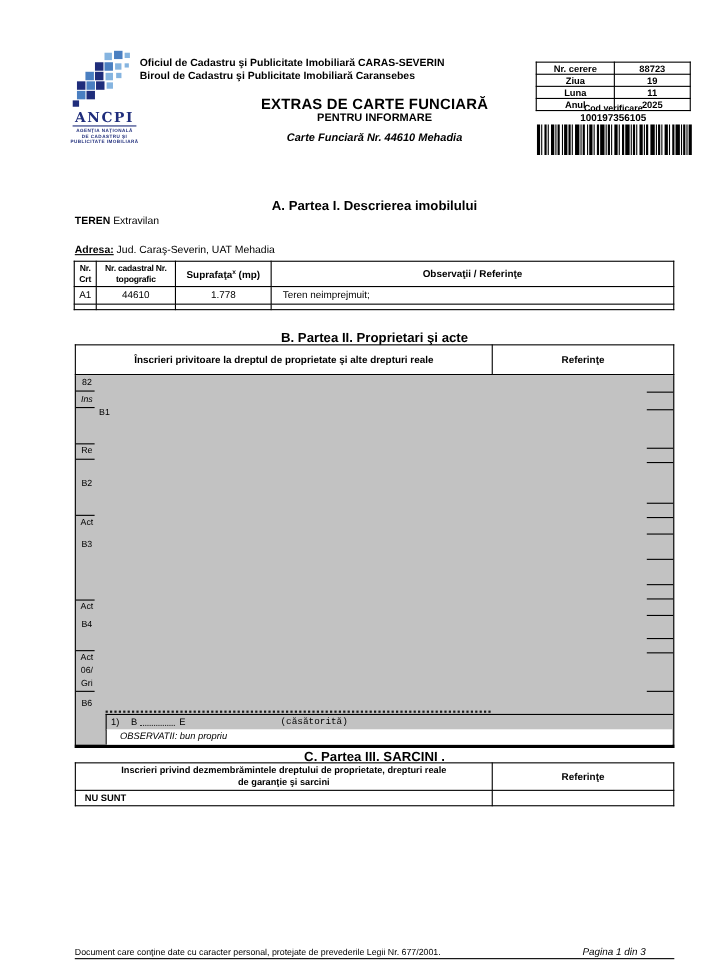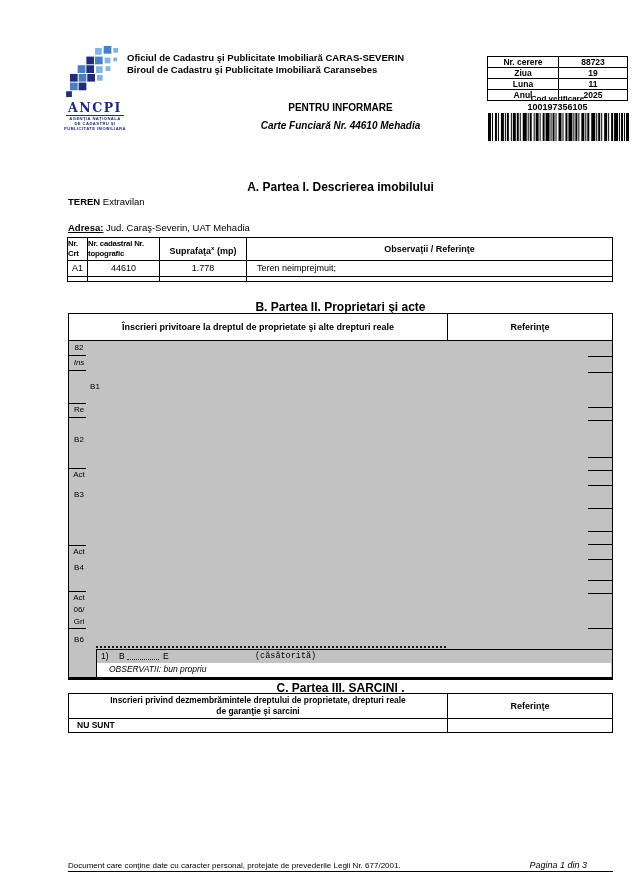--- a/index.html
+++ b/index.html
@@ -41,21 +41,21 @@
 
   
   .teren{position:absolute;left:68px;top:196px;font-size:9.5px;}
   .teren b{font-weight:bold;}
   .adresa{position:absolute;left:68px;top:222px;font-size:9.5px;}
   .adresa .lab{font-weight:bold;text-decoration:underline;}
 
   .a-table{position:absolute;left:67px;top:237px;border-collapse:collapse;table-layout:fixed;width:546px;}
   .a-table td{border:1px solid #000;padding:0;overflow:hidden;}
   .a-table .h{font-weight:bold;text-align:center;font-size:9px;line-height:10px;}
-  .a-table .h2{font-weight:bold;text-align:left;font-size:7.8px;letter-spacing:-.2px;line-height:10px;}
+  .a-table .h2{font-weight:bold;text-align:center;font-size:7.8px;letter-spacing:-.2px;line-height:10px;}
   .a-table .c{font-size:9px;text-align:center;line-height:15px;}
   .a-table .obs{font-size:9px;text-align:left;padding-left:10px;line-height:15px;margin-top:11px;}
   .a-table sup{font-size:6px;vertical-align:super;}
 
   
   .b-header{position:absolute;left:68px;top:313px;border-collapse:collapse;table-layout:fixed;width:545px;}
   .b-header td{border:1px solid #000;font-weight:bold;font-size:9px;text-align:center;
         height:26px;padding:0;overflow:hidden;}
   .b-body{position:absolute;left:68px;top:341px;width:543px;height:336px;
         border-left:1px solid #000;border-right:1px solid #000;border-bottom:3px solid #000;}
@@ -189,20 +189,21 @@
         <rect x="121" width="1" height="28"></rect>
         <rect x="124" width="2" height="28"></rect>
       <rect x="127" width="4" height="28"></rect>
         <rect x="132" width="1" height="28"></rect>
         <rect x="134" width="2" height="28"></rect>
       <rect x="137" width="1" height="28"></rect>
         <rect x="139" width="3" height="28"></rect>
     </g>
   </svg>
 
+  <div class="doc-title">EXTRAS DE CARTE FUNCIARĂ</div>
   <div class="doc-sub">PENTRU INFORMARE</div>
   <div class="register">Carte Funciară Nr. 44610 Mehadia</div>
 
   <div class="sec-title" style="top:180px">A. Partea I. Descrierea imobilului</div>
   <div class="teren">
     <b>TEREN</b>
     <span>Extravilan</span>
   </div>
   <div class="adresa">
     <span class="lab">Adresa:</span>
@@ -263,21 +264,21 @@
     <div class="owner-row">
       <span class="owner-idx">1)</span>
       <span class="owner-p1">B</span>
       <span class="owner-dots"></span>
       <span class="owner-p2">E</span>
       <span class="owner-status">(căsătorită)</span>
     </div>
     <div class="obs-row">OBSERVATII: bun propriu</div>
   <div class="b-frag" style="top: 2px;">82</div>
       <div class="b-frag" style="top: 17px; font-style: italic;">Ins</div>
-      <div class="b-frag" style="top: 41px; padding-left: 16px;">B1</div>
+      <div class="b-frag" style="top: 29px; padding-left: 16px;">B1</div>
       <div class="b-frag" style="top: 64px;">Re</div>
       <div class="b-frag" style="top: 94px;">B2</div>
       <div class="b-frag" style="top: 129px;">Act</div>
       <div class="b-frag" style="top: 149px;">B3</div>
       <div class="b-frag" style="top: 206px;">Act</div>
       <div class="b-frag" style="top: 222px;">B4</div>
       <div class="b-frag" style="top: 252px;">Act</div>
       <div class="b-frag" style="top: 264px;">06/</div>
       <div class="b-frag" style="top: 276px;">Gri</div>
       <div class="b-frag" style="top: 294px;">B6</div>

